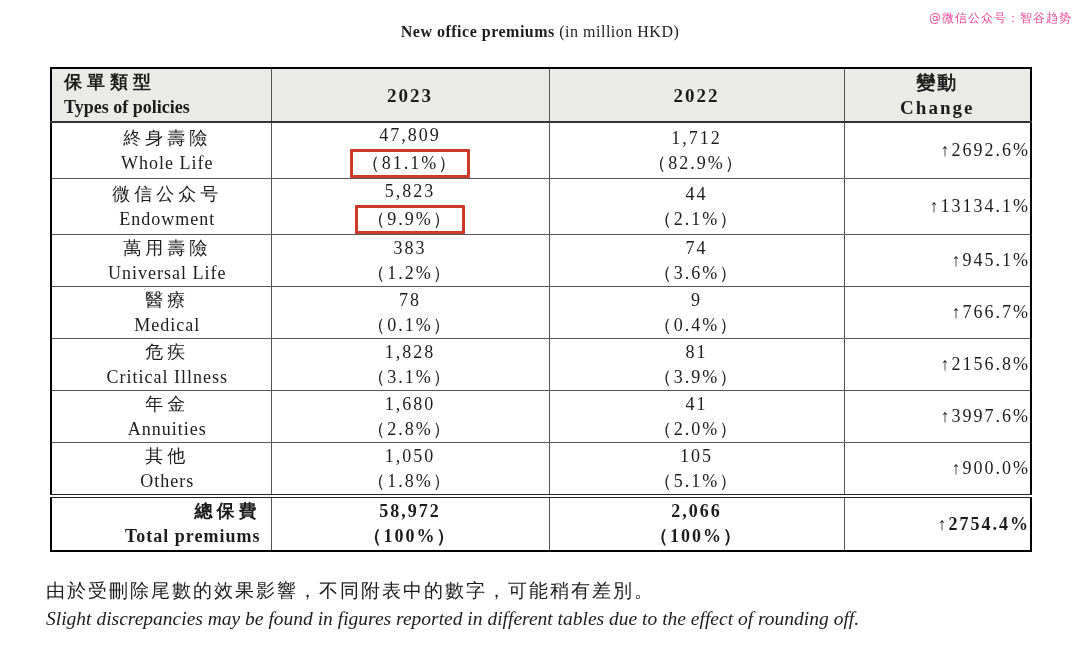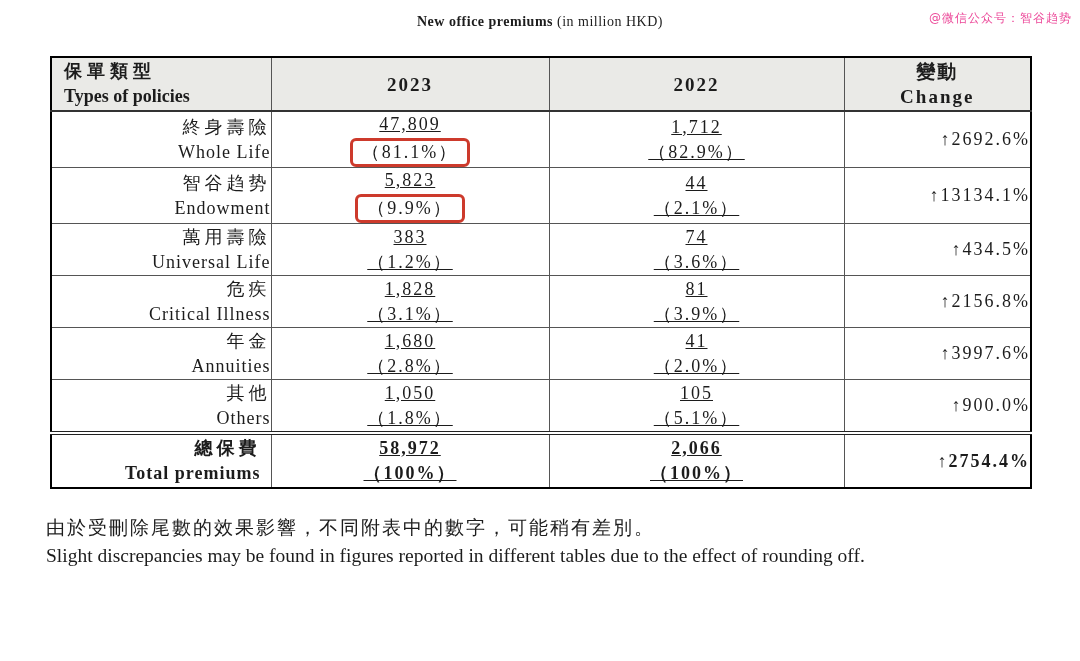--- a/index.html
+++ b/index.html
@@ -16,23 +16,23 @@
     font-size:12px;color:#ec4899;letter-spacing:1px;
     font-family:"DejaVu Sans",sans-serif;
   }
   .title-zh{
     padding-top:12px;
     text-align:center;
     font-size:22px;font-weight:bold;
     letter-spacing:8px;
   }
   .title-en{
-    margin-top:14px;
+    margin-top:23px;
     text-align:center;
-    font-size:14px;
+    font-size:16px;
     letter-spacing:0.5px;
   }
   .title-en .b{font-weight:bold;}
   table.prem{
     border-collapse:collapse;
     margin:26px 0 0 50px;
     width:980px;
     table-layout:fixed;
     border:2px solid #000000;
   }
@@ -47,45 +47,45 @@
   .prem thead th{
     background:#eaeae7;
     height:52px;
     font-weight:bold;
     border-bottom:2px solid #333;
   }
   .prem thead th.colhead{text-align:center;font-size:19px;letter-spacing:2px;}
   .prem th.typehead{text-align:left;padding-left:12px;}
   .prem th.typehead .zh{letter-spacing:5px;font-size:18px;}
   .prem tbody td{height:51px;}
-  .prem td.name{text-align:right;padding-left:12px;}
+  .prem td.name{text-align:center;padding-left:12px;}
   .prem td.name .zh{letter-spacing:4px;}
   .prem td.name .en{letter-spacing:1px;}
-  .prem td.num{text-align:center;letter-spacing:2px;text-decoration:underline;}
+  .prem td.num{text-align:center;letter-spacing:2px;}
   .prem td.chg{text-align:right;letter-spacing:2px;font-size:18px;}
   .prem tfoot td{
     height:52px;
     border-top:4px double #222;
     font-weight:bold;
   }
   .prem tfoot td.name{text-align:right;padding-right:10px;padding-left:0;margin-top:48px;}
   .prem tfoot td.name .zh{letter-spacing:4px;}
   .red-box{
     display:inline-block;
     border:3px solid #cd3a2c;
-    border-radius:6px;
+    border-radius:1px;
     padding:0 9px;
     line-height:23px;
     margin-top:1px;
   }
   .footnote{
     margin:26px 0 0 46px;
   }
   .footnote .zh{font-size:19px;letter-spacing:2px;}
-  .footnote .en{font-size:19.5px;margin-top:4px;}
+  .footnote .en{font-size:19.5px;margin-top:4px;font-style:italic;}
 </style>
 </head>
 <body>
 
 <div class="page">
 
   <div class="watermark">@微信公众号：智谷趋势</div>
 
   <div class="title-en">
     <span class="b">New office premiums</span><span> (in million HKD)</span>
@@ -123,21 +123,21 @@
           <div><span class="red-box"><span>（81.1%）</span></span></div>
         </td>
         <td class="num">
           <div>1,712</div>
           <div>（82.9%）</div>
         </td>
         <td class="chg">↑2692.6%</td>
       </tr>
       <tr>
         <td class="name">
-          <div class="zh">智谷趋势</div>
+          <div class="zh">微信公众号</div>
           <div class="en">Endowment</div>
         </td>
         <td class="num">
           <div>5,823</div>
           <div><span class="red-box"><span>（9.9%）</span></span></div>
         </td>
         <td class="num">
           <div>44</div>
           <div>（2.1%）</div>
         </td>
@@ -149,21 +149,36 @@
           <div class="en">Universal Life</div>
         </td>
         <td class="num">
           <div>383</div>
           <div>（1.2%）</div>
         </td>
         <td class="num">
           <div>74</div>
           <div>（3.6%）</div>
         </td>
-        <td class="chg">↑434.5%</td>
+        <td class="chg">↑945.1%</td>
+      </tr>
+      <tr>
+        <td class="name">
+          <div class="zh">醫療</div>
+          <div class="en">Medical</div>
+        </td>
+        <td class="num">
+          <div>78</div>
+          <div>（0.1%）</div>
+        </td>
+        <td class="num">
+          <div>9</div>
+          <div>（0.4%）</div>
+        </td>
+        <td class="chg">↑766.7%</td>
       </tr>
       <tr>
         <td class="name">
           <div class="zh">危疾</div>
           <div class="en">Critical Illness</div>
         </td>
         <td class="num">
           <div>1,828</div>
           <div>（3.1%）</div>
         </td>

